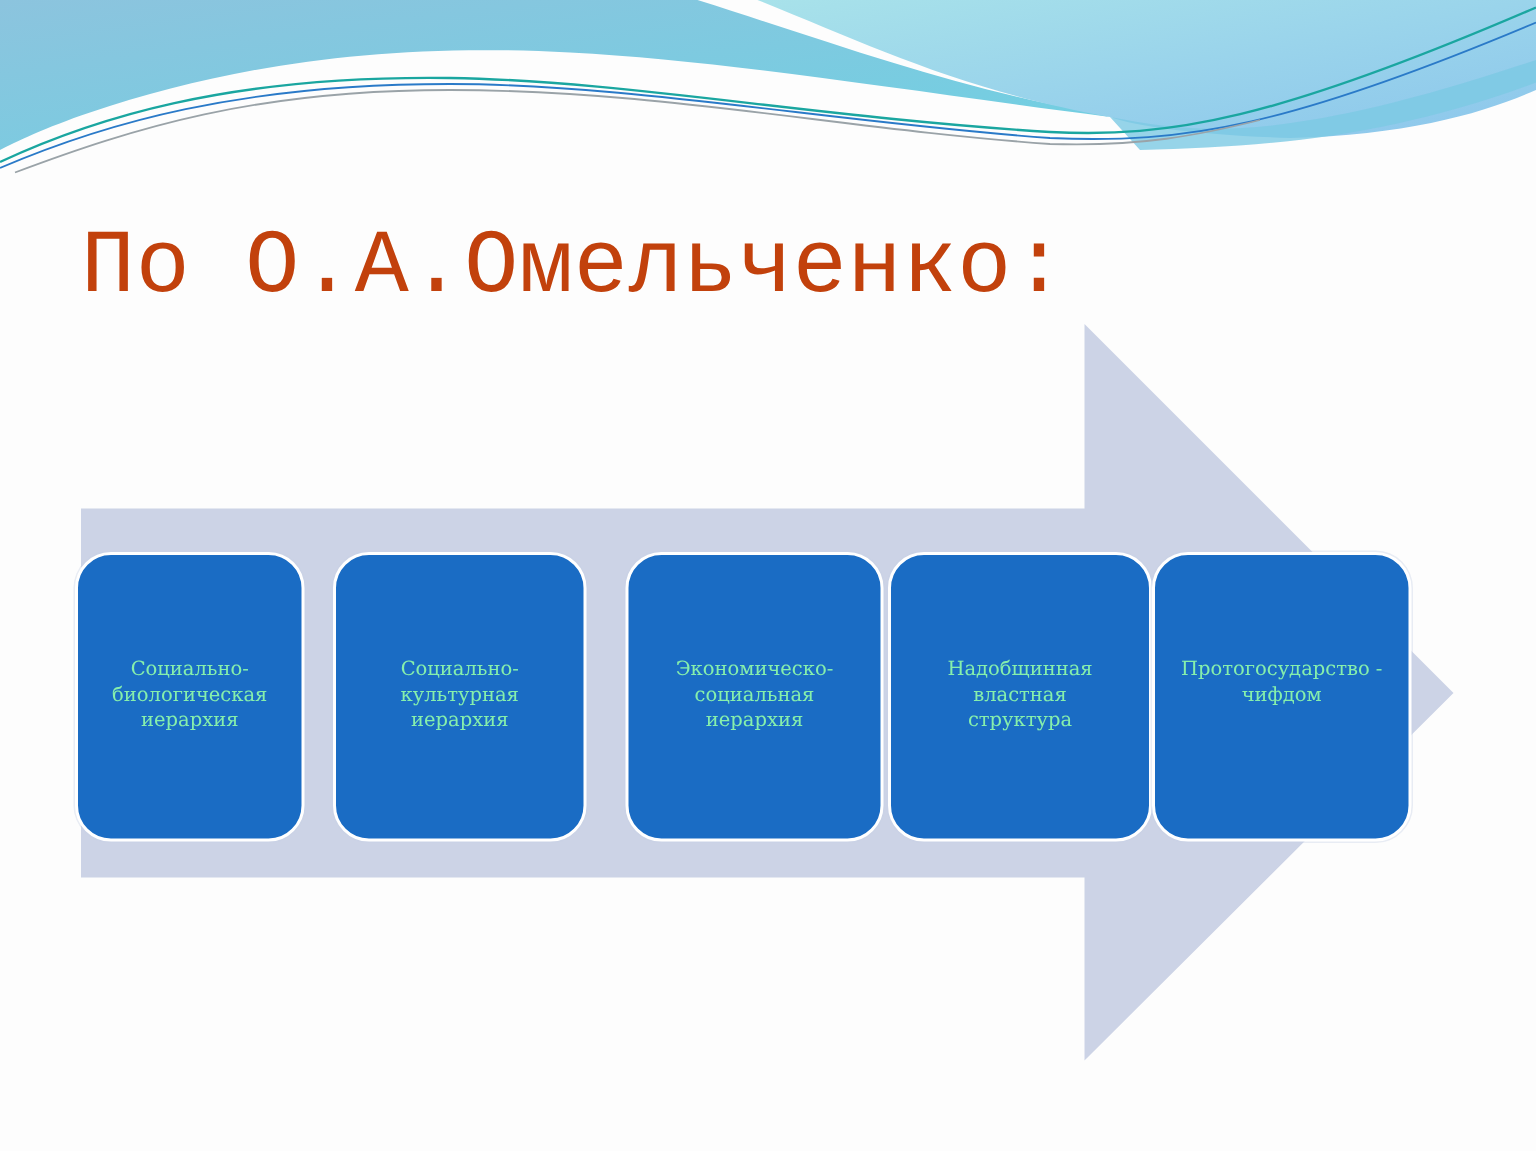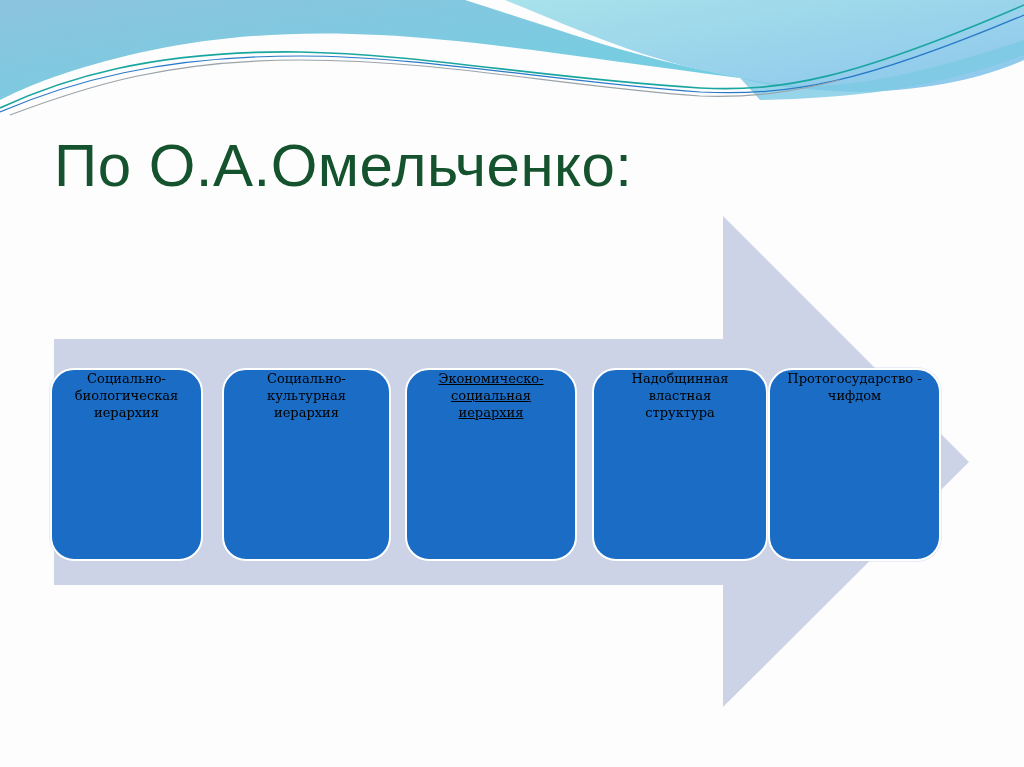--- a/index.html
+++ b/index.html
@@ -3,37 +3,38 @@
 <meta charset="utf-8">
 <style>
   html, body { margin: 0; padding: 0; }
   body {
     width: 1024px; height: 767px; overflow: hidden; position: relative;
     background: #fdfdfd;
     font-family: "Liberation Sans", sans-serif;
   }
   .header-waves { position: absolute; left: 0; top: 0; width: 1024px; height: 120px; }
   .title {
-    position: absolute; left: 54px; top: 126px;
-    font-family: Liberation Sans, sans-serif;
-    font-size: 60px; color: #14532d; letter-spacing: 0.5px;
+    position: absolute; left: 54px; top: 139px;
+    font-family: Liberation Mono, monospace;
+    font-size: 60px; color: #c2410c; letter-spacing: 0.5px;
     line-height: 80px; white-space: nowrap;
   }
   .arrow-svg { position: absolute; left: 0; top: 0; width: 1024px; height: 767px; }
   .step {
     position: absolute; top: 368px; height: 193px;
     background: #1a6cc4;
     border: 2px solid #ffffff;
     border-radius: 24px;
     box-sizing: border-box;
     display: flex; align-items: flex-start; justify-content: center;
     box-shadow: 0 0 0 1px rgba(200,210,230,0.4);
   }
   .step-text {
-    color: #000000;
+    margin-top: 68px;
+    color: #86efac;
     font-family: "DejaVu Serif", serif;
     font-size: 13px; line-height: 17px;
     text-align: center; white-space: pre-line;
     padding: 0 6px;
   }
 </style>
 </head>
 <body>
 
 <svg class="header-waves" viewBox="0 0 1024 120" preserveAspectRatio="none">
@@ -65,21 +66,21 @@
 <div class="step" style="left:50px;width:153px;">
   <div class="step-text">Социально-
 биологическая
 иерархия</div>
 </div>
 <div class="step" style="left:222px;width:169px;">
   <div class="step-text">Социально-
 культурная
 иерархия</div>
 </div>
-<div class="step" style="left:405px;width:172px;text-decoration:underline;">
+<div class="step" style="left:417px;width:172px;">
   <div class="step-text">Экономическо-
 социальная
 иерархия</div>
 </div>
 <div class="step" style="left:592px;width:176px;">
   <div class="step-text">Надобщинная
 властная
 структура</div>
 </div>
 <div class="step" style="left:768px;width:173px;justify-content:center;">

